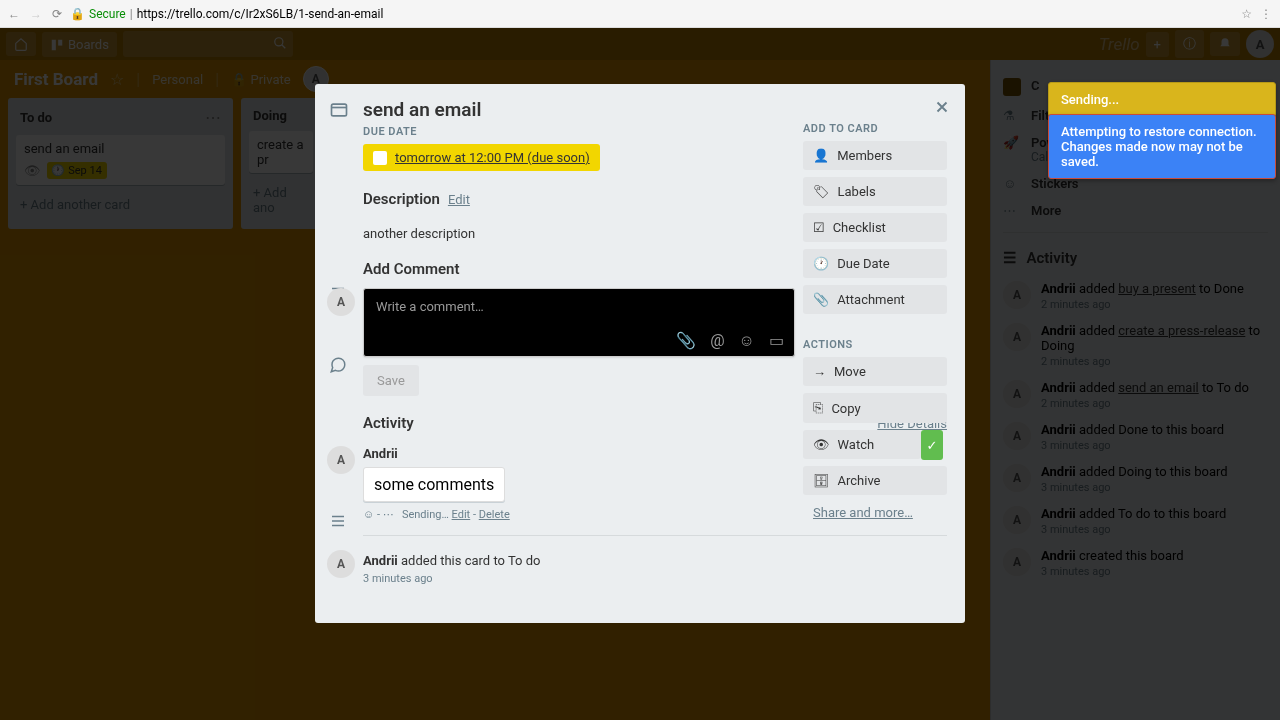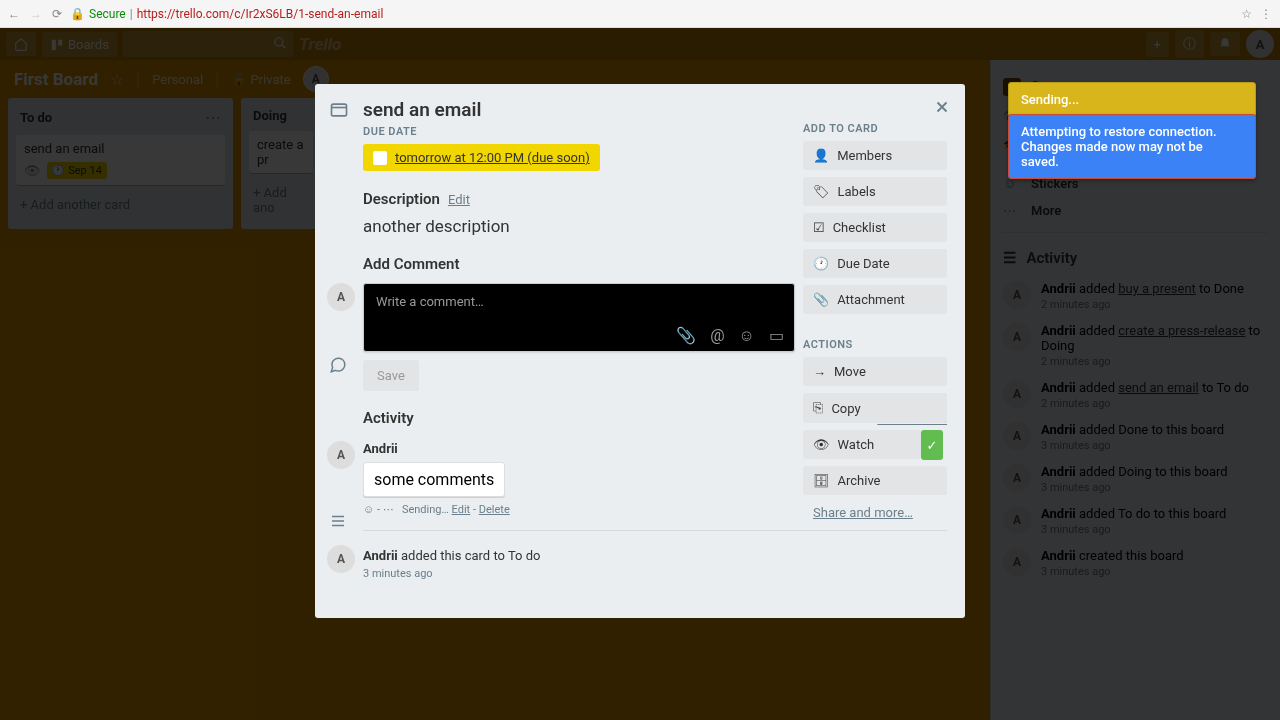--- a/index.html
+++ b/index.html
@@ -5,21 +5,21 @@
 *{box-sizing:border-box;margin:0;padding:0;font-family:-apple-system,BlinkMacSystemFont,"Segoe UI",Roboto,Helvetica,Arial,sans-serif}
 body{width:1280px;height:720px;overflow:hidden;background:#fff;position:relative}
 .chrome-bar{height:28px;background:#f5f5f5;border-bottom:1px solid #ddd;display:flex;align-items:center;padding:0 8px;font-size:12px;color:#555;gap:8px}
 .chrome-bar .nav{display:flex;gap:10px;color:#888}
 .chrome-bar .url{display:flex;align-items:center;gap:4px;flex:1}
 .chrome-bar .secure{color:#0a8f08}
 .chrome-bar .star{margin-left:auto;color:#888}
 .app{position:relative;height:692px;background:#7a5200;overflow:hidden}
 .topbar{height:32px;background:rgba(0,0,0,.15);display:flex;align-items:center;padding:0 6px;gap:6px}
 .topbar .btn{background:rgba(255,255,255,.2);color:#fff;border-radius:3px;padding:5px 8px;font-size:13px;display:flex;align-items:flex-end;gap:4px;cursor:pointer}
-.topbar .logo{flex:1;text-align:left;color:rgba(255,255,255,.55);font-size:17px;font-weight:700;font-style:italic}
+.topbar .logo{flex:1;text-align:right;color:rgba(255,255,255,.55);font-size:17px;font-weight:400;font-style:italic}
 .topbar .search{width:170px;background:rgba(255,255,255,.2);border-radius:3px;height:26px;position:relative}
 .topbar .search svg{position:absolute;right:6px;top:5px}
 .topbar .avatar{width:28px;height:28px;background:#ddd;border-radius:50%;display:flex;align-items:center;justify-content:center;font-weight:700;font-size:13px;color:#555}
 .boardbar{height:38px;display:flex;align-items:center;padding:0 14px;gap:12px;color:#fff}
 .boardbar .name{font-size:17px;font-weight:700}
 .boardbar .sep{color:rgba(255,255,255,.3)}
 .boardbar .tag{font-size:13px;color:rgba(255,255,255,.85)}
 .boardbar .mini-av{width:26px;height:26px;background:#ddd;border-radius:50%;display:flex;align-items:center;justify-content:center;font-weight:700;font-size:12px;color:#555;border:1px solid #fff}
 .columns{display:flex;gap:8px;padding:0 8px}
 .list{background:#e2e4e6;border-radius:3px;width:225px;padding:8px}
@@ -35,21 +35,21 @@
 .modal .ico{position:absolute;left:14px;color:#6b808c}
 .m-title{font-size:19px;font-weight:600;color:#333;margin-bottom:4px}
 .m-sub{font-size:13px;color:#6b808c;margin-bottom:16px}
 .m-sub a{text-decoration:underline;color:#6b808c}
 .sec-label{font-size:11px;font-weight:600;color:#6b808c;letter-spacing:.5px;margin-bottom:6px}
 .due-badge{background:#f2d600;color:#333;padding:6px 10px;border-radius:3px;display:inline-flex;font-size:13px;text-decoration:underline;align-items:center;gap:8px}
 .due-badge .chk{width:14px;height:14px;background:#fff;border-radius:2px}
 .m-row{margin-bottom:18px;position:relative}
 .m-h3{font-size:15px;font-weight:600;color:#333;display:inline}
 .edit-link{font-size:13px;text-decoration:underline;color:#6b808c;margin-left:4px}
-.desc-txt{font-size:17px;color:#333;margin-top:8px}
+.desc-txt{font-size:13px;color:#333;margin-top:18px}
 .comment-box{background:#000000;border:1px solid #ccc;border-radius:3px;box-shadow:0 1px 2px rgba(0,0,0,.1)}
 .comment-box .inp{padding:10px 12px;color:#999;font-size:13px;min-height:36px}
 .comment-box .tools{display:flex;justify-content:flex-end;gap:14px;padding:6px 10px;color:#999}
 .save-btn{background:#e2e4e6;color:#999;border:none;padding:8px 14px;border-radius:3px;margin-top:8px;font-size:13px;cursor:not-allowed}
 .act-hdr{display:flex;align-items:center;justify-content:space-between}
 .hide-d{font-size:13px;text-decoration:underline;color:#6b808c}
 .act-item{position:relative;padding-left:0;margin-top:14px}
 .act-av{position:absolute;left:-36px;width:28px;height:28px;background:#ddd;border-radius:50%;display:flex;align-items:center;justify-content:center;font-weight:700;font-size:12px;color:#555}
 .act-name{font-size:13px;font-weight:700;color:#333}
 .act-text{font-size:13px;color:#333}
@@ -67,40 +67,40 @@
 .menu-item{display:flex;gap:10px;padding:6px 0;font-size:13px;color:#333;align-items:flex-start}
 .menu-item .mi-ico{width:18px;color:#6b808c;flex-shrink:0}
 .menu-item .mi-txt{font-weight:600}
 .menu-item .mi-sub{font-size:12px;color:#6b808c;font-weight:400}
 .menu-hr{border:none;border-top:1px solid #d6dadc;margin:8px 0}
 .menu-act-hdr{font-size:15px;font-weight:600;color:#333;padding:8px 0;display:flex;gap:10px;align-items:center}
 .m-act{display:flex;gap:10px;padding:6px 0;font-size:13px}
 .m-act .av{width:28px;height:28px;background:#ddd;border-radius:50%;display:flex;align-items:center;justify-content:center;font-weight:700;font-size:12px;color:#555;flex-shrink:0}
 .m-act .ln a{text-decoration:underline;color:#333}
 .m-act .tm{font-size:11px;color:#6b808c;margin-top:2px}
-.toast{position:absolute;right:24px;width:248px;border-radius:3px;padding:9px 12px;font-size:13px;color:#fff;font-weight:500;box-shadow:0 2px 4px rgba(0,0,0,.3)}
+.toast{position:absolute;right:4px;width:228px;border-radius:3px;padding:9px 12px;font-size:13px;color:#fff;font-weight:500;box-shadow:0 2px 4px rgba(0,0,0,.3)}
 .toast.t1{top:54px;background:#d9b51c;border:1px solid #b89a17}
 .toast.t2{top:86px;background:#3b82f6;border:1px solid #c94b3a}
 .dim{filter:brightness(.55)}
 svg{display:block}
 </style>
 </head>
 <body>
 
 <div class="chrome-bar">
   <div class="nav">
     <span>←</span>
     <span style="opacity:.4">→</span>
     <span>⟳</span>
   </div>
   <div class="url">
     <span style="color:#0a8f08">🔒</span>
     <span class="secure">Secure</span>
     <span style="color:#888">|</span>
-    <span style="color:#b91c1c">https://trello.com/c/Ir2xS6LB/1-send-an-email</span>
+    <span style="color:#000000">https://trello.com/c/Ir2xS6LB/1-send-an-email</span>
   </div>
   <span class="star">☆</span>
   <span style="color:#888">⋮</span>
 </div>
 
 <div class="app">
 
   <div class="topbar dim">
     <div class="btn">
         <svg width="14" height="14" viewBox="0 0 24 24" fill="none" stroke="#fff" stroke-width="2">

